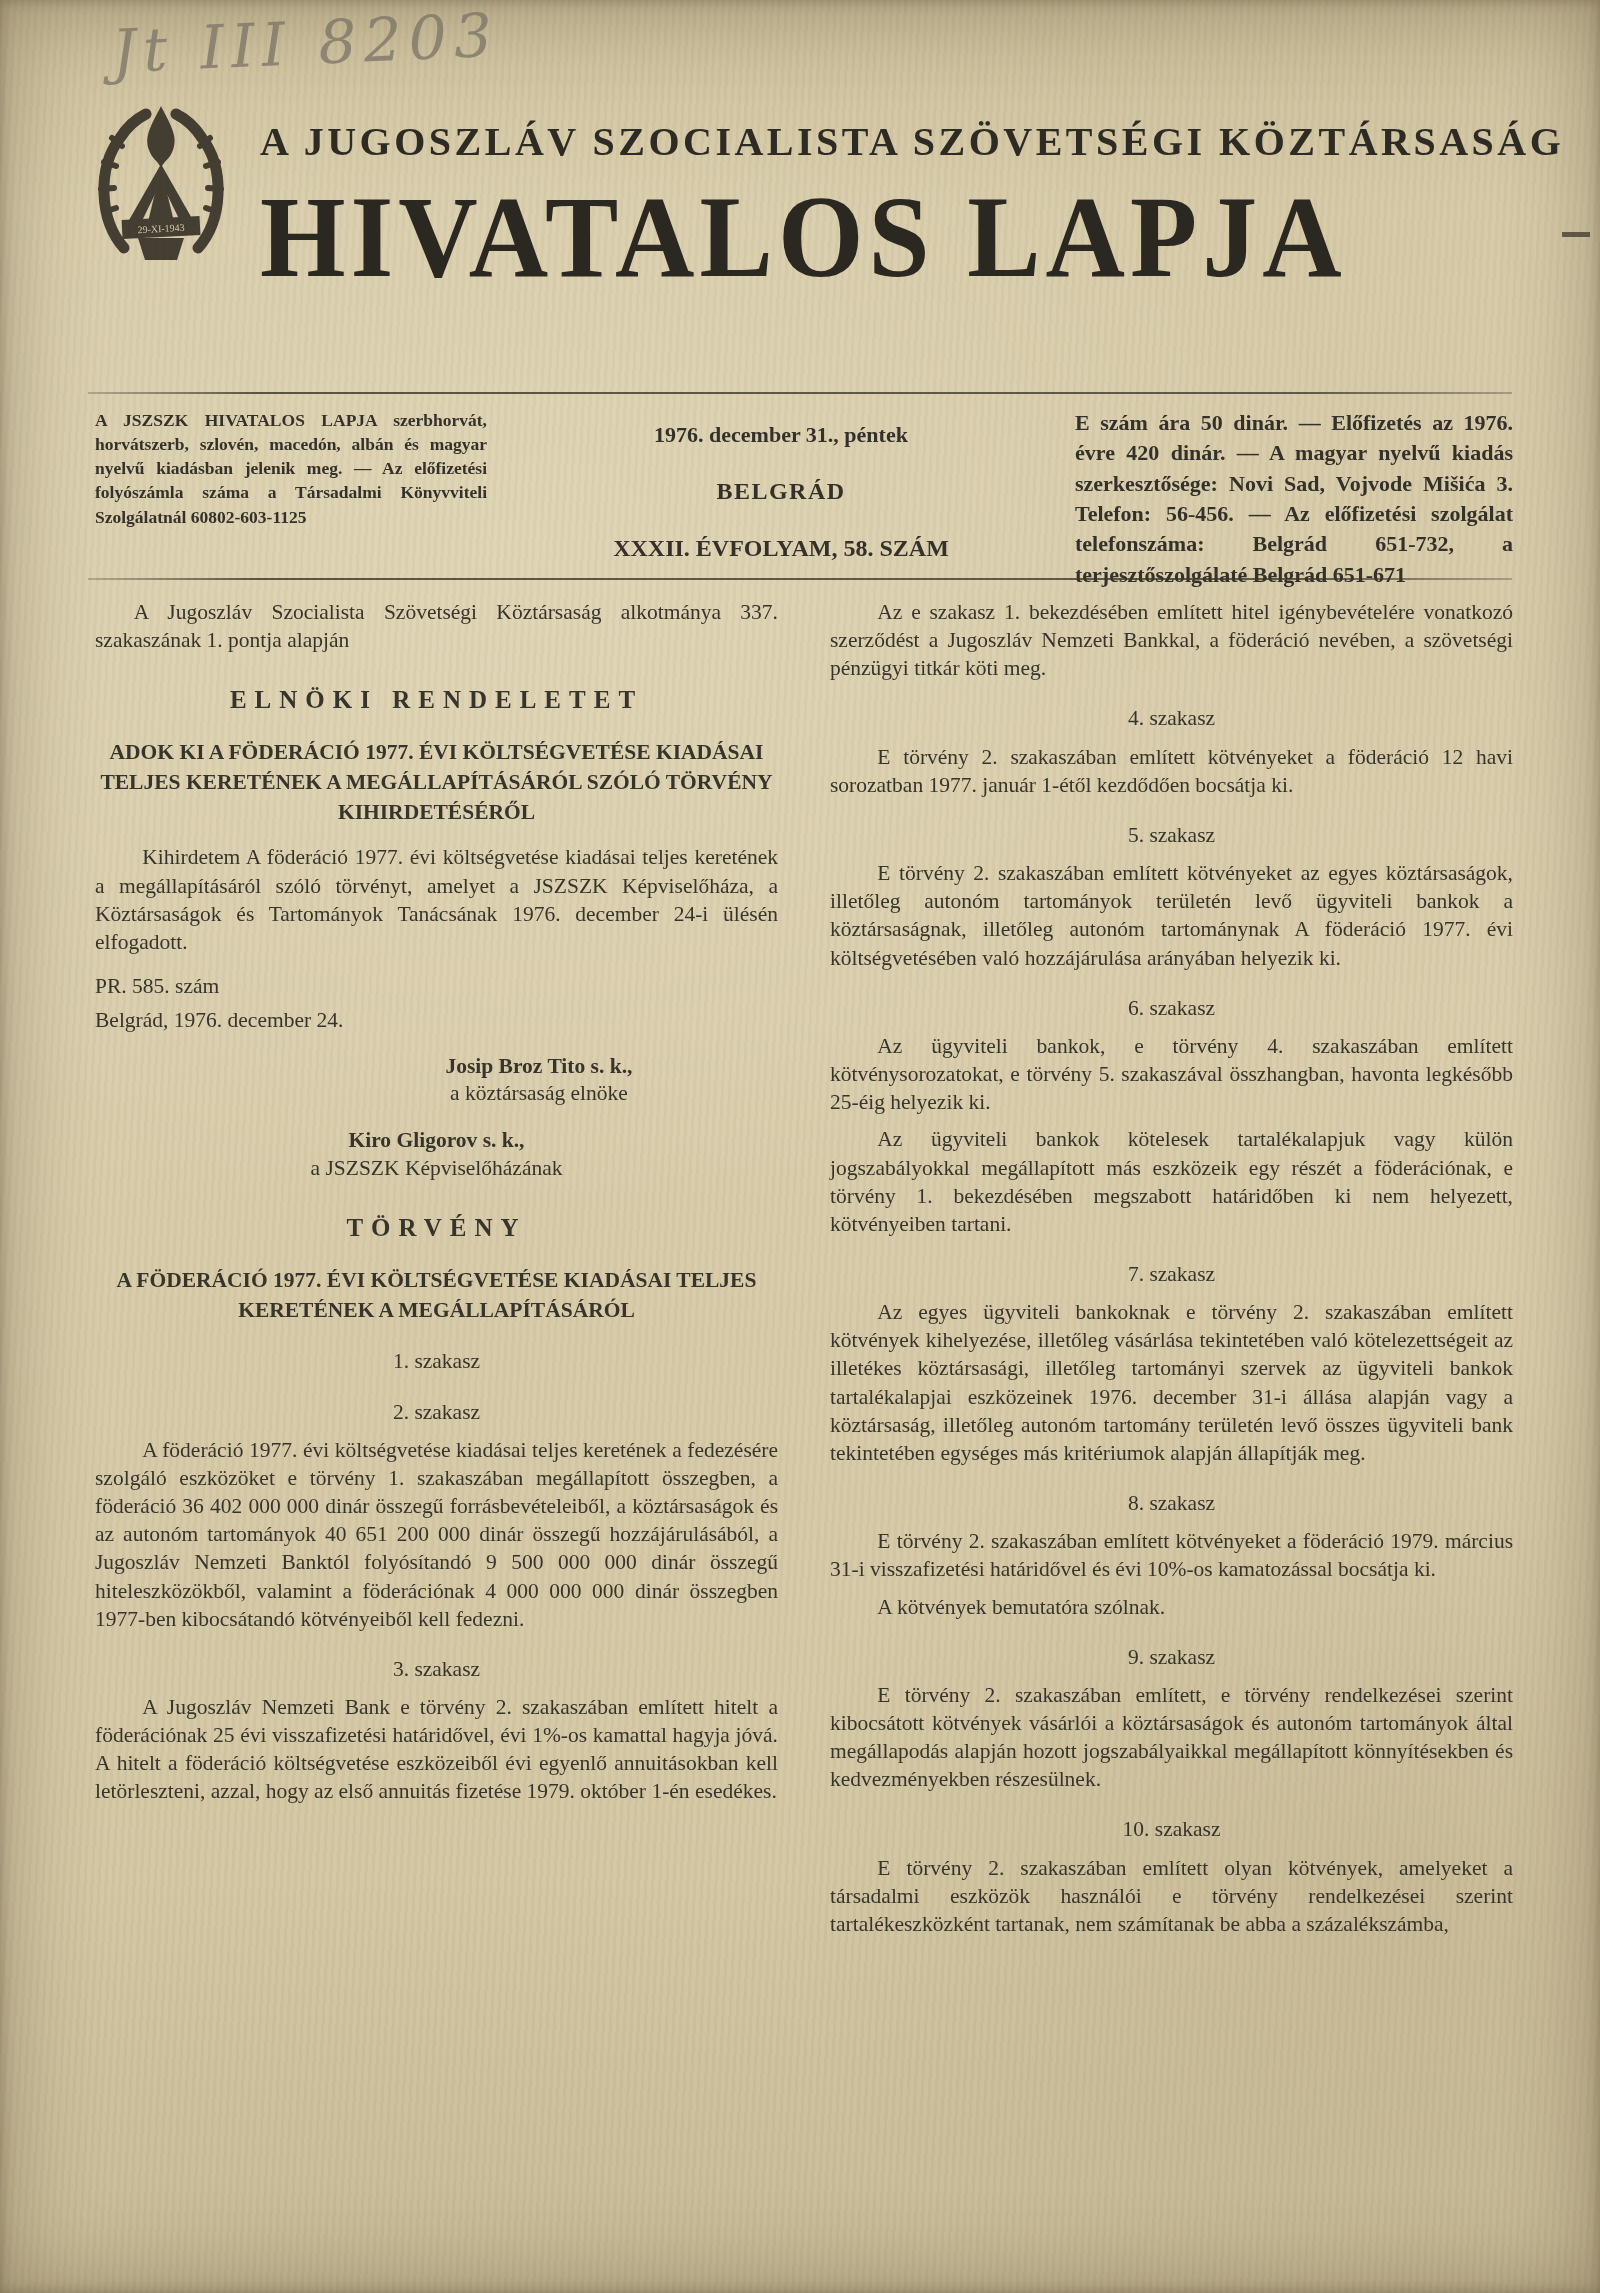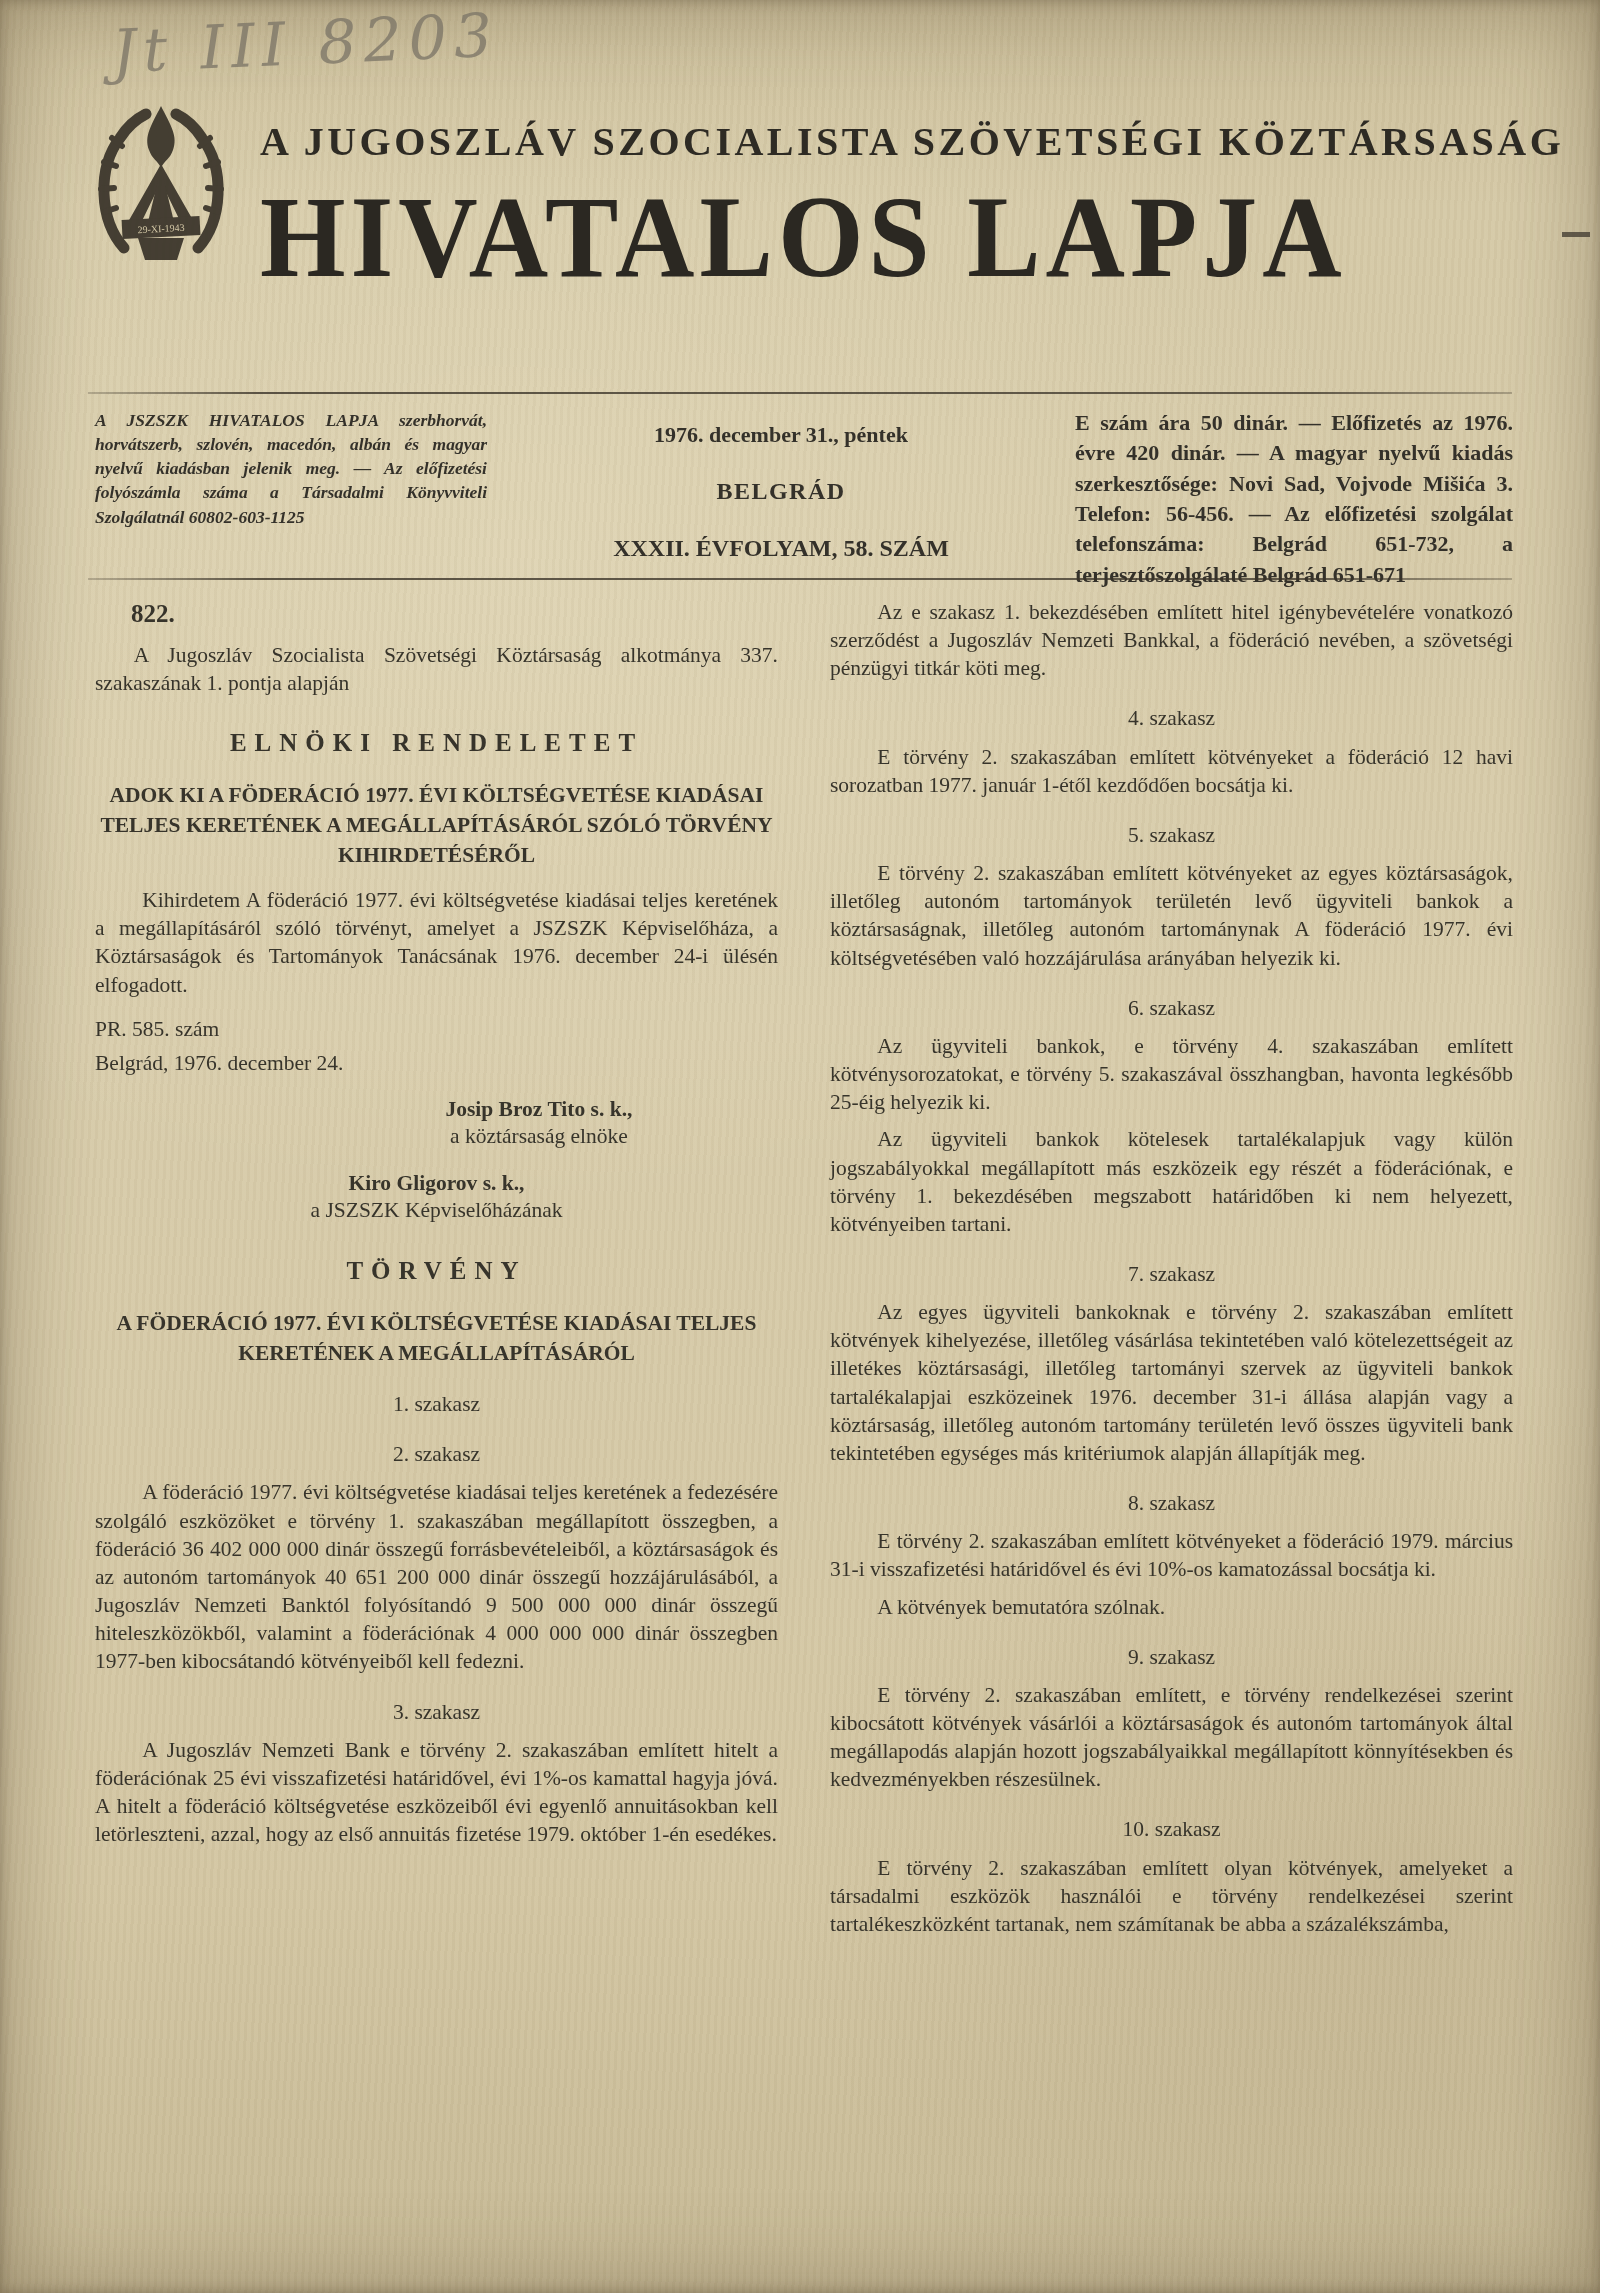--- a/index.html
+++ b/index.html
@@ -42,21 +42,21 @@
   }
 
   .rule{ position:absolute; left:88px; width:1424px; height:2px;
     background:linear-gradient(90deg, rgba(58,51,40,.25), rgba(58,51,40,.8) 12%, rgba(58,51,40,.75) 86%, rgba(58,51,40,.3));
   }
   .rule-top{ top:392px; }
   .rule-bottom{ top:578px; }
 
   
   .masthead{ position:absolute; left:95px; top:408px; width:1418px; display:flex; }
-  .mh-left{ width:392px; font-weight:bold; font-size:17.5px; line-height:1.38; text-align:justify;font-style:italic; }
+  .mh-left{ width:392px; font-weight:bold; font-size:17.5px; line-height:1.38; text-align:justify; }
   .mh-center{ flex:1; text-align:center; font-weight:bold; padding:14px 30px 0; }
   .mh-date{ font-size:22px; }
   .mh-city{ font-size:24px; margin-top:30px; letter-spacing:1.5px; }
   .mh-issue{ font-size:24px; margin-top:30px; }
   .mh-right{ width:438px; font-weight:bold; font-size:22px; line-height:1.38; text-align:justify; }
 
   
   .body-cols{ position:absolute; left:95px; top:598px; width:1418px; display:flex; gap:52px; }
   .col{ flex:1; font-size:21.5px; line-height:1.31; text-align:justify; color:#37342b; }
   .col > .blk:first-child{ margin-top:0; }
@@ -112,21 +112,20 @@
       <div class="mh-city">BELGRÁD</div>
       <div class="mh-issue">XXXII. ÉVFOLYAM, 58. SZÁM</div>
     </div>
     <div class="mh-right">E szám ára 50 dinár. — Előfizetés az 1976. évre 420 dinár. — A magyar nyelvű kiadás szerkesztősége: Novi Sad, Vojvode Mišića 3. Telefon: 56-456. — Az előfizetési szolgálat telefonszáma: Belgrád 651-732, a terjesztőszolgálaté Belgrád 651-671</div>
   </div>
 
   <div class="rule rule-bottom"></div>
 
   <div class="body-cols">
     <div class="col">
-        <div class="blk num">822.</div>
         <div class="blk intro">A Jugoszláv Szocialista Szövetségi Köztársaság alkotmánya 337. szakaszának 1. pontja alapján</div>
         <div class="blk h-spaced">ELNÖKI RENDELETET</div>
         <div class="blk h-bold">ADOK KI A FÖDERÁCIÓ 1977. ÉVI KÖLTSÉGVETÉSE KIADÁSAI TELJES KERETÉNEK A MEGÁLLAPÍTÁSÁRÓL SZÓLÓ TÖRVÉNY KIHIRDETÉSÉRŐL</div>
         <div class="blk p">Kihirdetem A föderáció 1977. évi költségvetése kiadásai teljes keretének a megállapításáról szóló törvényt, amelyet a JSZSZK Képviselőháza, a Köztársaságok és Tartományok Tanácsának 1976. december 24-i ülésén elfogadott.</div>
         <div class="blk p-plain mt-14">PR. 585. szám</div>
         <div class="blk p-plain">Belgrád, 1976. december 24.</div>
         <div class="blk sig-name shift-right">Josip Broz Tito s. k.,</div>
         <div class="blk sig-role shift-right">a köztársaság elnöke</div>
         <div class="blk sig-name">Kiro Gligorov s. k.,</div>
         <div class="blk sig-role">a JSZSZK Képviselőházának</div>

